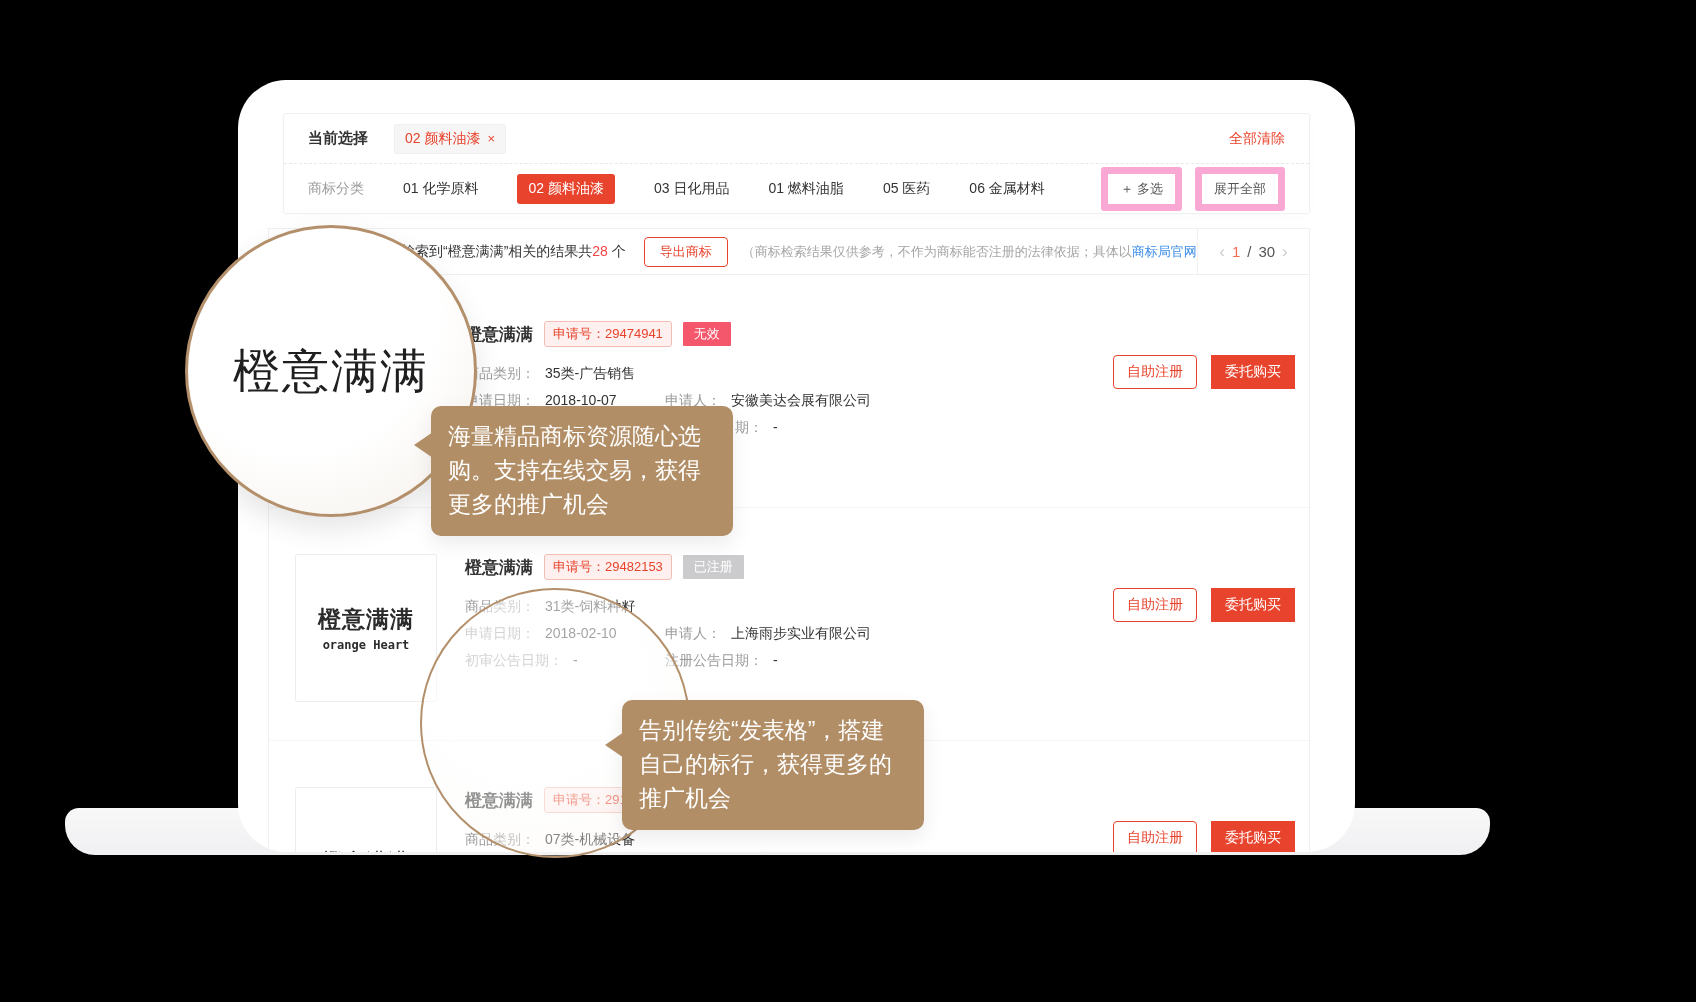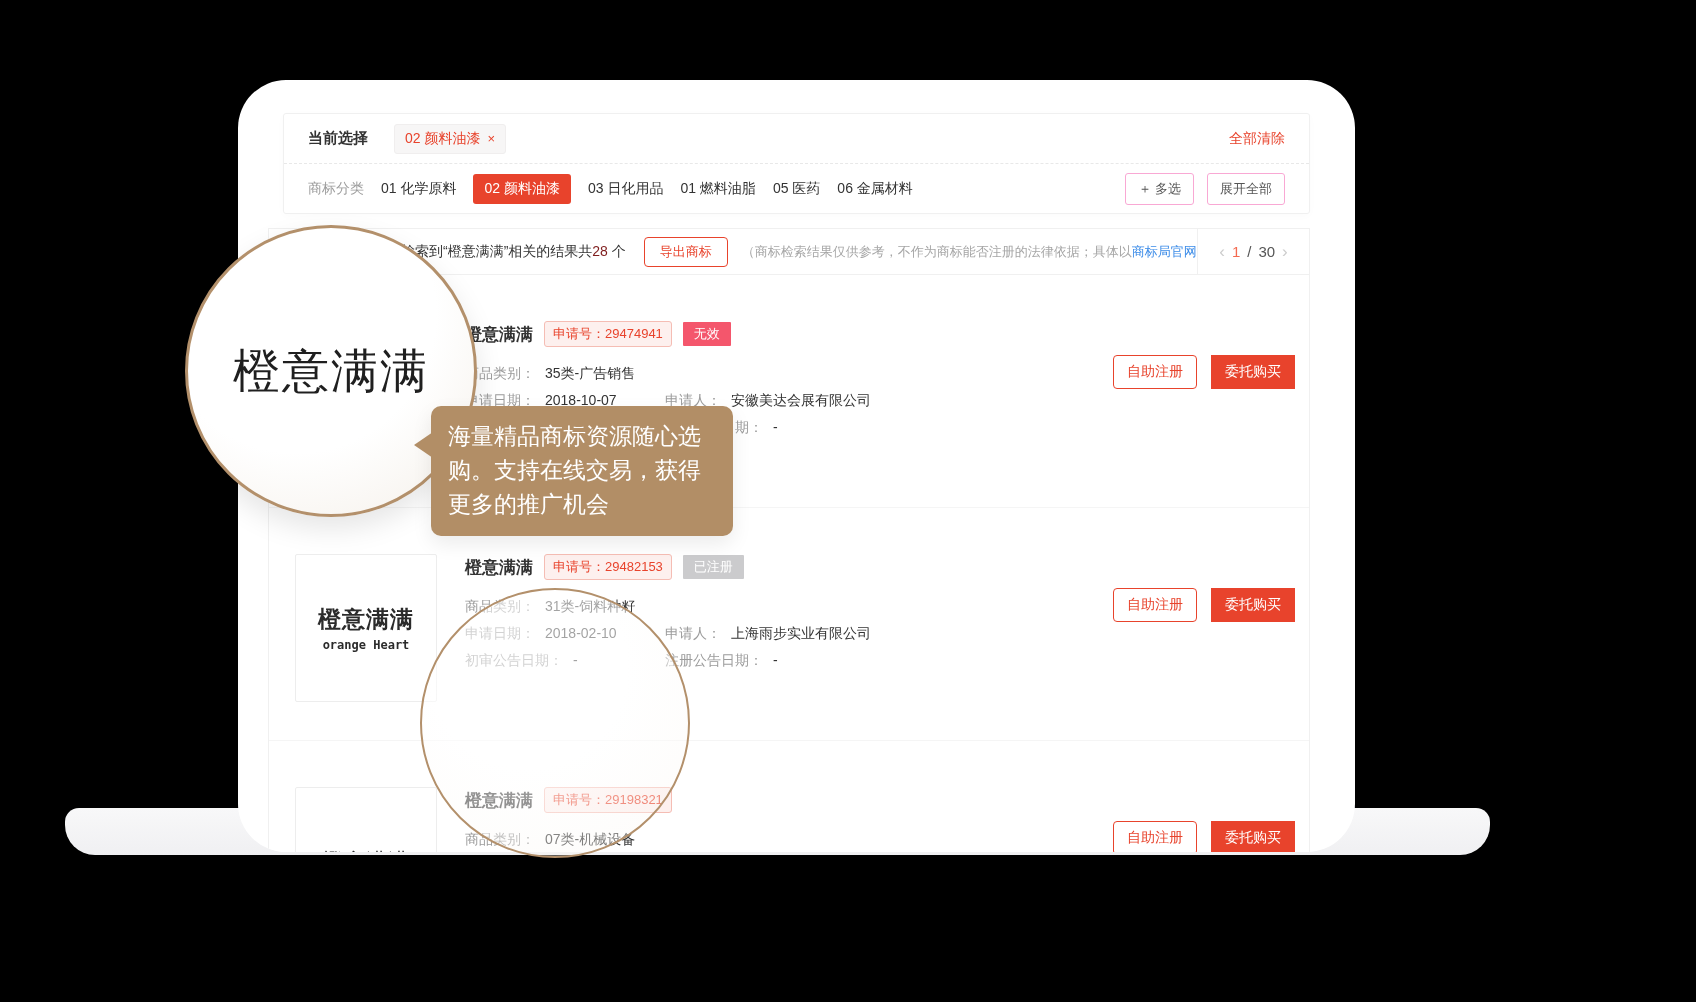--- a/index.html
+++ b/index.html
@@ -17,33 +17,33 @@
   
   .filter-panel { margin:33px 45px 14px 45px; border:1px solid #f0f0f0; border-radius:3px;
     background:#fff; box-shadow:0 2px 8px rgba(0,0,0,0.02); }
   .filter-row1 { height:50px; display:flex; align-items:center; padding:0 24px;
     border-bottom:1px dashed #e8e8e8; }
   .current-label { font-size:15px; color:#333; font-weight:700; margin-right:26px; }
   .filter-tag { display:inline-flex; align-items:center; gap:7px; background:#f7f6f6; border:1px solid #f0eeee;
     color:#e8432c; font-size:14px; padding:5px 10px; border-radius:3px; cursor:pointer; }
   .filter-tag .x { font-size:13px; }
   .clear-all { margin-left:auto; color:#e8432c; font-size:14px; cursor:pointer; }
-  .filter-row2 { height:49px; display:flex; align-items:center; padding:0 24px; gap:17px; }
+  .filter-row2 { height:49px; display:flex; align-items:center; padding:0 24px; gap:39px; }
   .cat-label { font-size:14px; color:#9c9c9c; }
   .cat-item { font-size:14px; color:#333; cursor:pointer; white-space:nowrap; }
   .cat-item.active { background:#e8432c; color:#fff; padding:6px 11px; border-radius:3px; }
   .filter-actions { margin-left:auto; display:flex; gap:13px; }
-  .mini-btn { border:1px solid #f9a8d4; color:#555; font-size:13px; padding:6px 12px; border-radius:3px;
+  .mini-btn { border:7px solid #f9a8d4; color:#555; font-size:13px; padding:6px 12px; border-radius:3px;
     background:#fff; cursor:pointer; white-space:nowrap; }
 
   
   .results-panel { margin:0 45px 0 30px; border:1px solid #f0f0f0; background:#fff; }
   .results-header { height:46px; display:flex; align-items:center; border-bottom:1px solid #f0f0f0; }
   .summary { font-size:14px; color:#333; padding-left:20px; white-space:nowrap; }
-  .summary .count { color:#7f1d1d; }
+  .summary .count { color:#ef4444; }
   .export-btn { border:1px solid #e8432c; color:#e8432c; background:#fff; font-size:13px;
     padding:5px 15px; border-radius:4px; margin:0 14px 0 18px; cursor:pointer; white-space:nowrap;font-family:Liberation Serif, serif; }
   .disclaimer { font-size:13px; color:#a6a6a6; flex:1; white-space:nowrap; overflow:hidden; }
   .disclaimer .link { color:#3c8ce8; cursor:pointer; }
   .pagination { border-left:1px solid #f0f0f0; align-self:stretch; width:112px; display:flex;
     align-items:center; justify-content:center; gap:7px; font-size:15px; color:#555; }
   .pg-arrow { color:#ccc; font-size:17px; cursor:pointer; }
   .pg-cur { color:#f46a51; }
 
   .result-row { display:flex; padding:46px 20px 38px 26px; border-bottom:1px solid #f5f5f5; }
@@ -256,14 +256,15 @@
   </div>
 
   <div class="magnifier magnifier-1">
     <span class="big-mark">橙意满满</span>
   </div>
 
   <div class="tooltip tooltip-1">海量精品商标资源随心选购。支持在线交易，获得更多的推广机会</div>
 
   <div class="magnifier magnifier-2"></div>
 
+  <div class="tooltip tooltip-2">告别传统“发表格”，搭建自己的标行，获得更多的推广机会</div>
 
 </div>
 
 </body></html>

